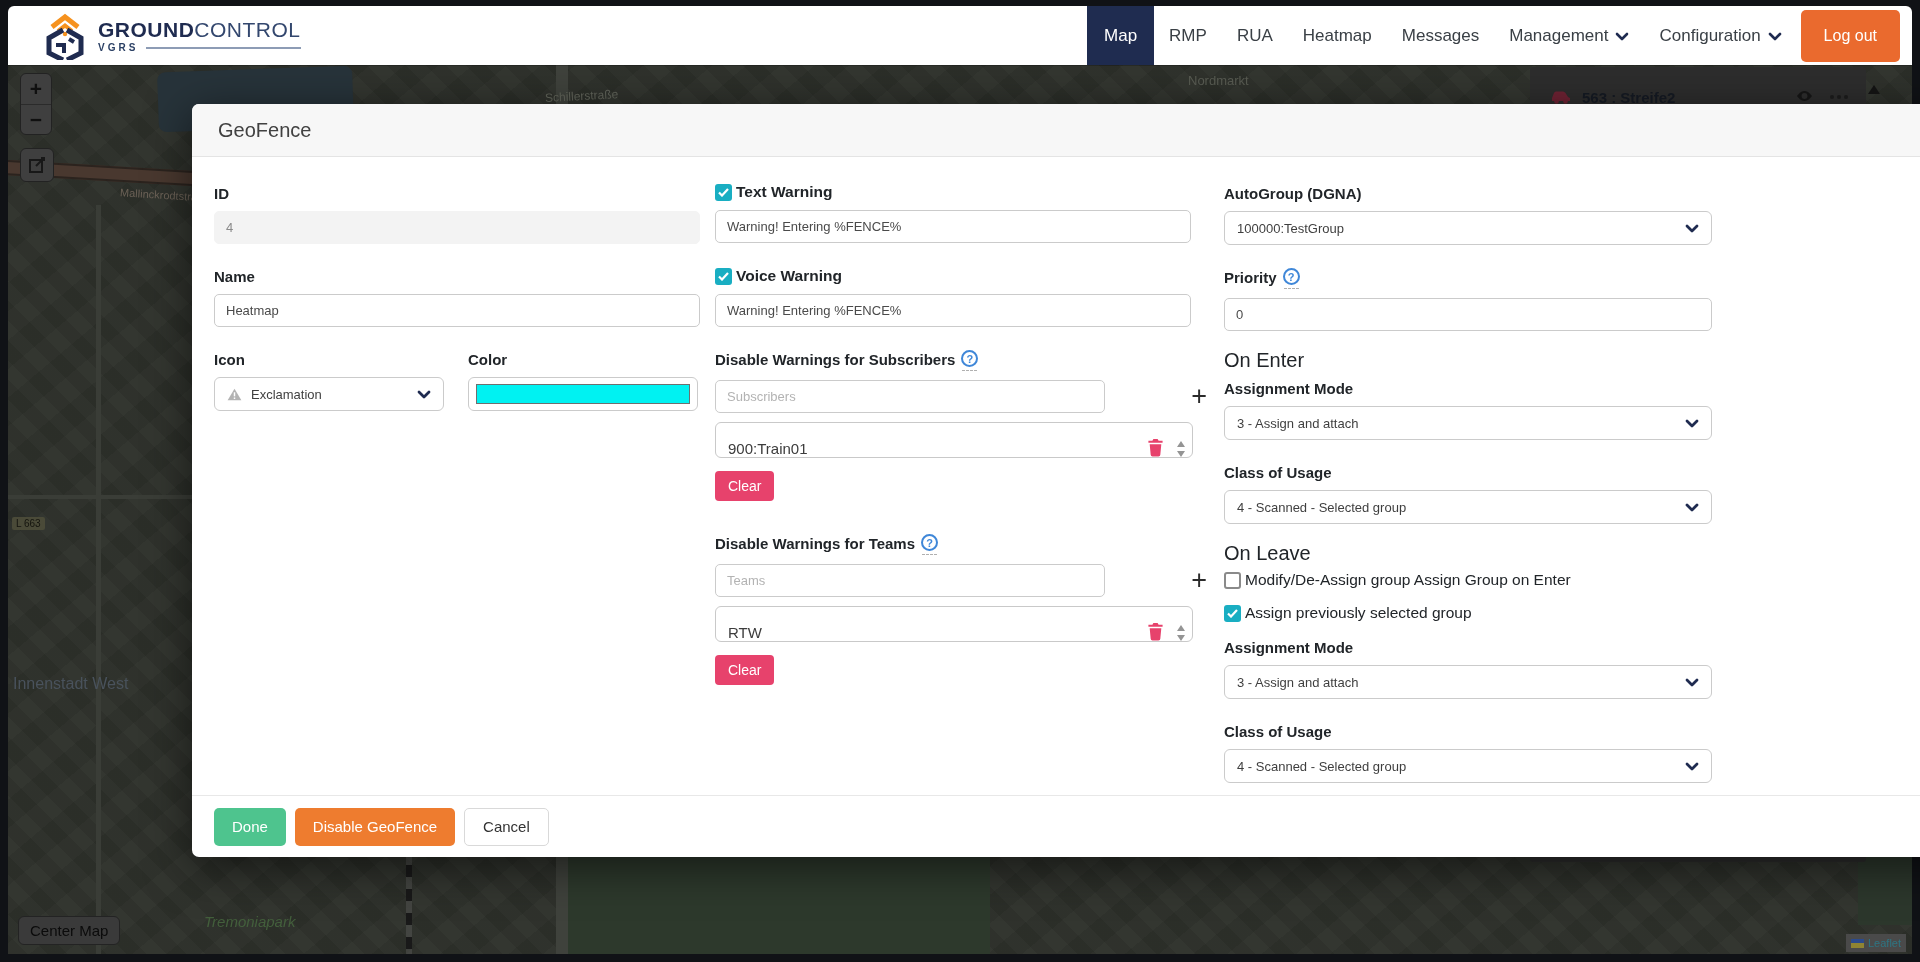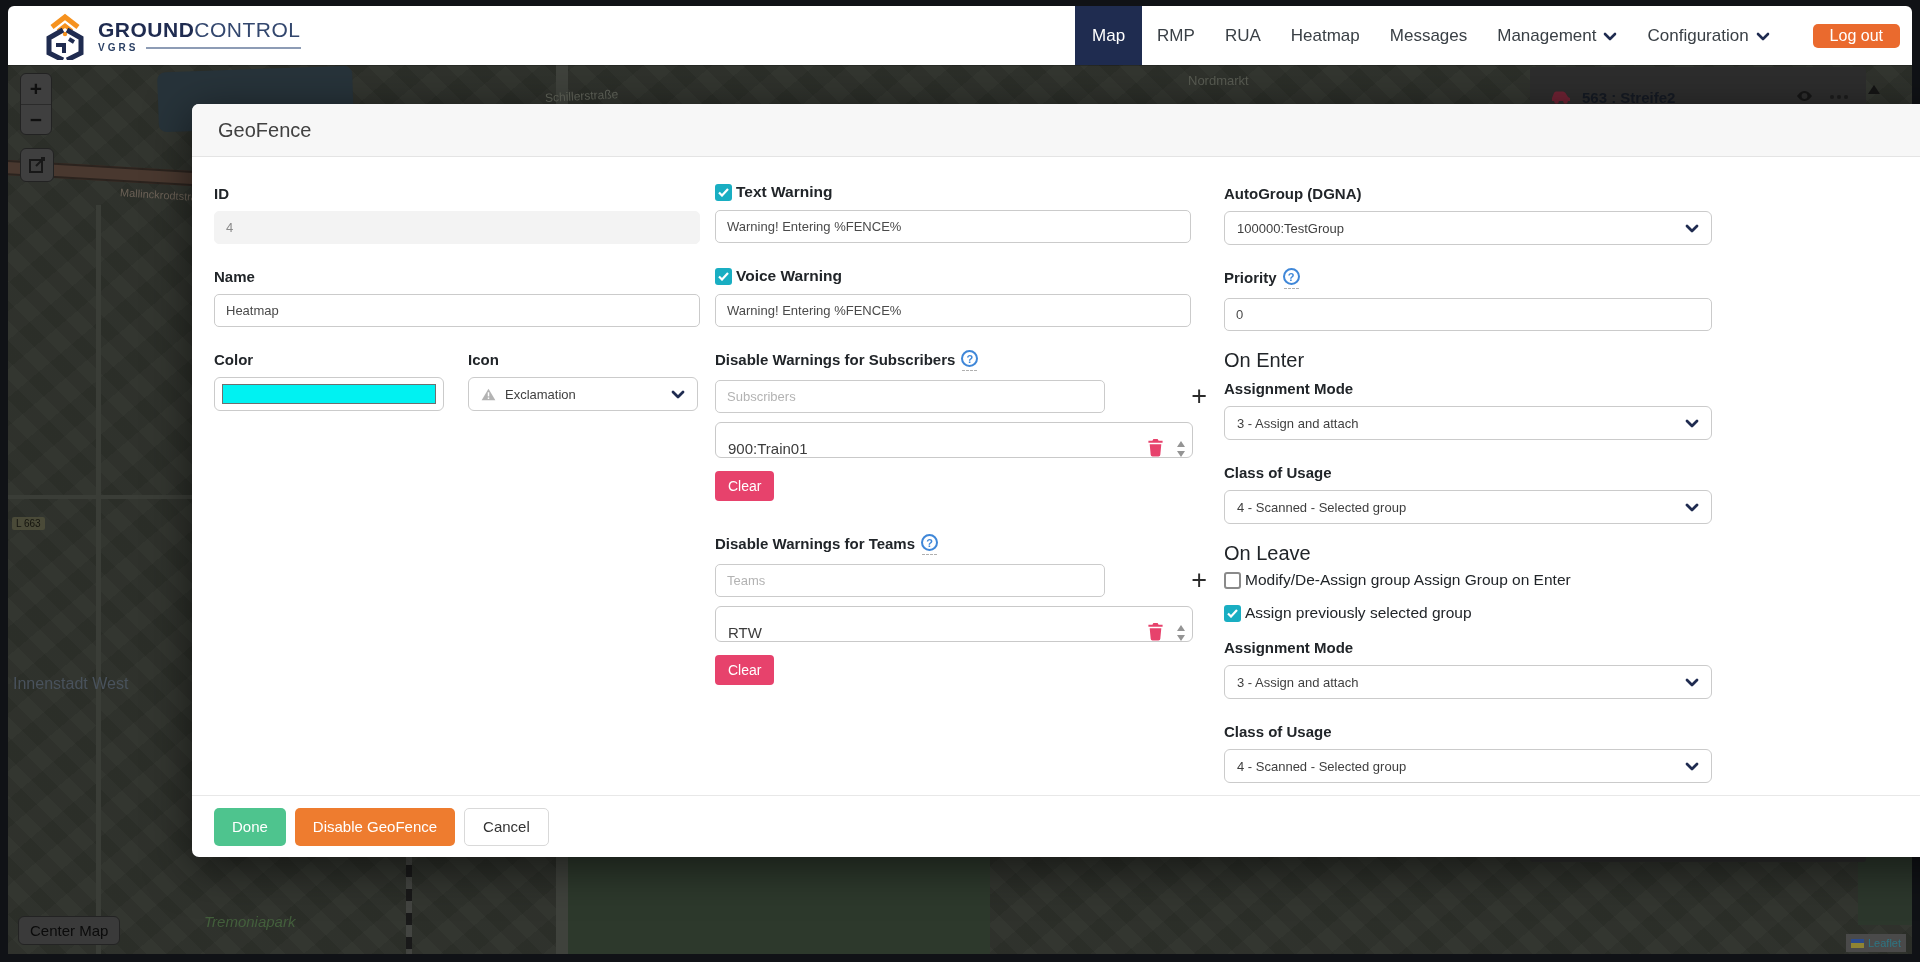--- a/index.html
+++ b/index.html
@@ -16,21 +16,21 @@
   .logo-bold { font-weight:700; color:#1f2b50; }
   .logo-light { font-weight:300; color:#33476e; }
   .logo-row2 { display:flex; align-items:center; gap:8px; margin-top:3px; }
   .logo-sub { font-size:10px; font-weight:700; letter-spacing:3px; color:#2c4165; }
   .logo-line { height:2px; background:#8d9cb5; flex:1; min-width:118px; }
   .nav { margin-left:auto; display:flex; align-items:center; height:100%; gap:0; }
   .nav-item { display:flex; align-items:center; gap:7px; padding:0 15px; height:100%;
               font-size:17px; color:#3a4046; cursor:pointer; }
   .nav-item.active { background:#1f2c50; color:#fff; padding:0 17px; }
   .nav-chev { margin-top:2px; }
-  .logout-btn { margin:0 12px 0 28px; height:24px; padding:0 17px; background:#ea6a2e; color:#fff;
+  .logout-btn { margin:0 12px 0 4px; height:52px; padding:0 23px; background:#ea6a2e; color:#fff;
                 font-size:16px; border:none; border-radius:5px; display:flex; align-items:center; cursor:pointer; }
 
   
   .map { position:absolute; left:8px; top:65px; right:8px; bottom:8px; background:#2f322c; overflow:hidden; z-index:1; }
   .blocks { position:absolute; inset:0;
     background:
       repeating-linear-gradient(45deg, rgba(0,0,0,.05) 0 14px, rgba(255,255,255,.012) 14px 28px),
       repeating-linear-gradient(-40deg, rgba(0,0,0,.04) 0 22px, rgba(255,255,255,.01) 22px 44px);
   }
   .water { position:absolute; left:150px; top:4px; width:195px; height:60px; background:#27333a; border-radius:8px; transform:rotate(-2deg); }
@@ -389,41 +389,41 @@
 
       <div>
         <div class="flabel first">ID</div>
         <div class="tin disabled">4</div>
 
         <div class="flabel">Name</div>
         <div class="tin">Heatmap</div>
 
         <div class="half-row">
           <div class="half">
-            <div class="flabel">Color</div>
-            <div class="colorbox">
-              <div class="colorbar"></div>
-            </div>
-          </div>
-          <div class="half">
             <div class="flabel">Icon</div>
             <div class="sel">
               <span style="display:flex;align-items:center;gap:9px;">
                 <svg width="15" height="13" viewBox="0 0 16 14">
                     <path d="M8 0.8 L15.4 13.2 H0.6 Z" fill="#b3b3b3"></path>
                     <rect x="7.2" y="4.6" width="1.6" height="4.4" fill="#fff"></rect>
                     <rect x="7.2" y="10.2" width="1.6" height="1.6" fill="#fff"></rect>
                   </svg>
                 <span>Exclamation</span>
               </span>
               <svg width="14" height="9" viewBox="0 0 14 9">
                   <path d="M2 2 L7 7 L12 2" fill="none" stroke="#1f2b50" stroke-width="2.8" stroke-linecap="round" stroke-linejoin="round"></path>
                 </svg>
             </div>
           </div>
+          <div class="half">
+            <div class="flabel">Color</div>
+            <div class="colorbox">
+              <div class="colorbar"></div>
+            </div>
+          </div>
         </div>
       </div>
 
       <div>
         <div class="checkrow" style="margin-top:0;">
           <span class="cb on">
               <svg width="11" height="9" viewBox="0 0 11 9">
                 <path d="M1 4.5 L4 7.5 L10 1" fill="none" stroke="#fff" stroke-width="2.2"></path>
               </svg>
             </span>

